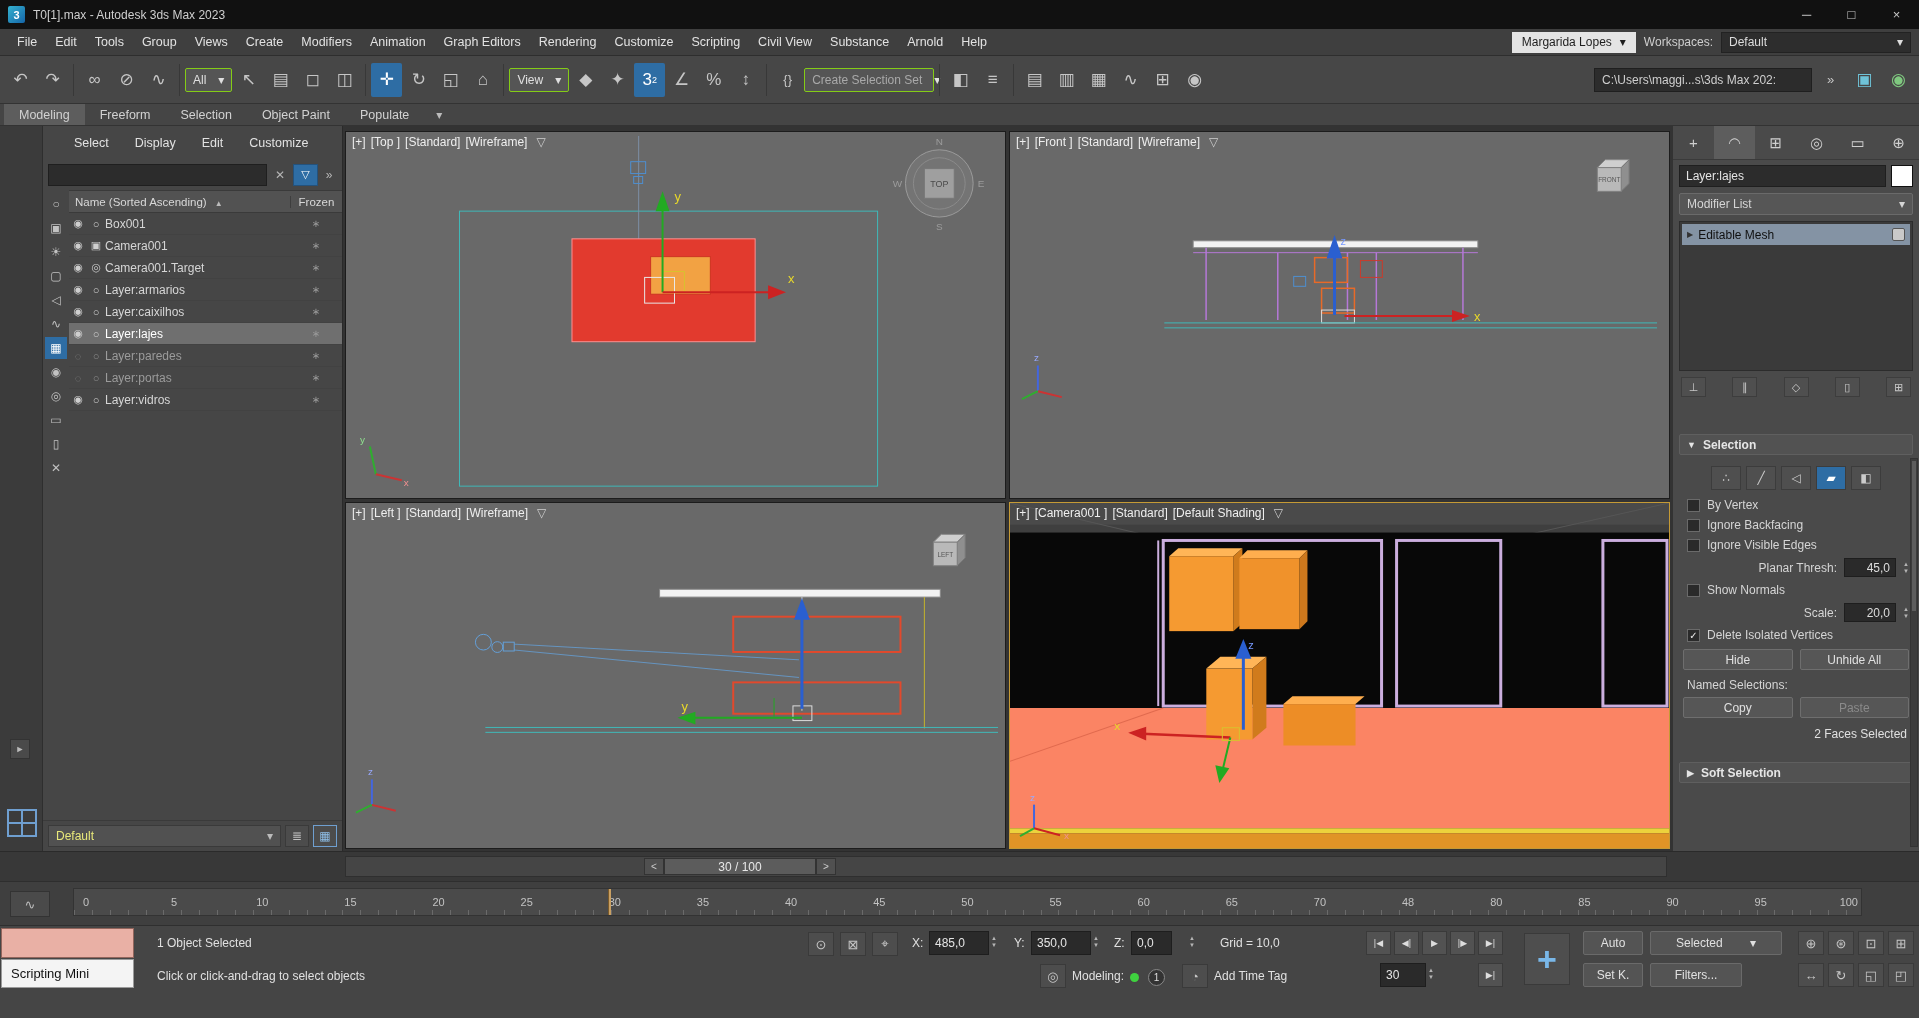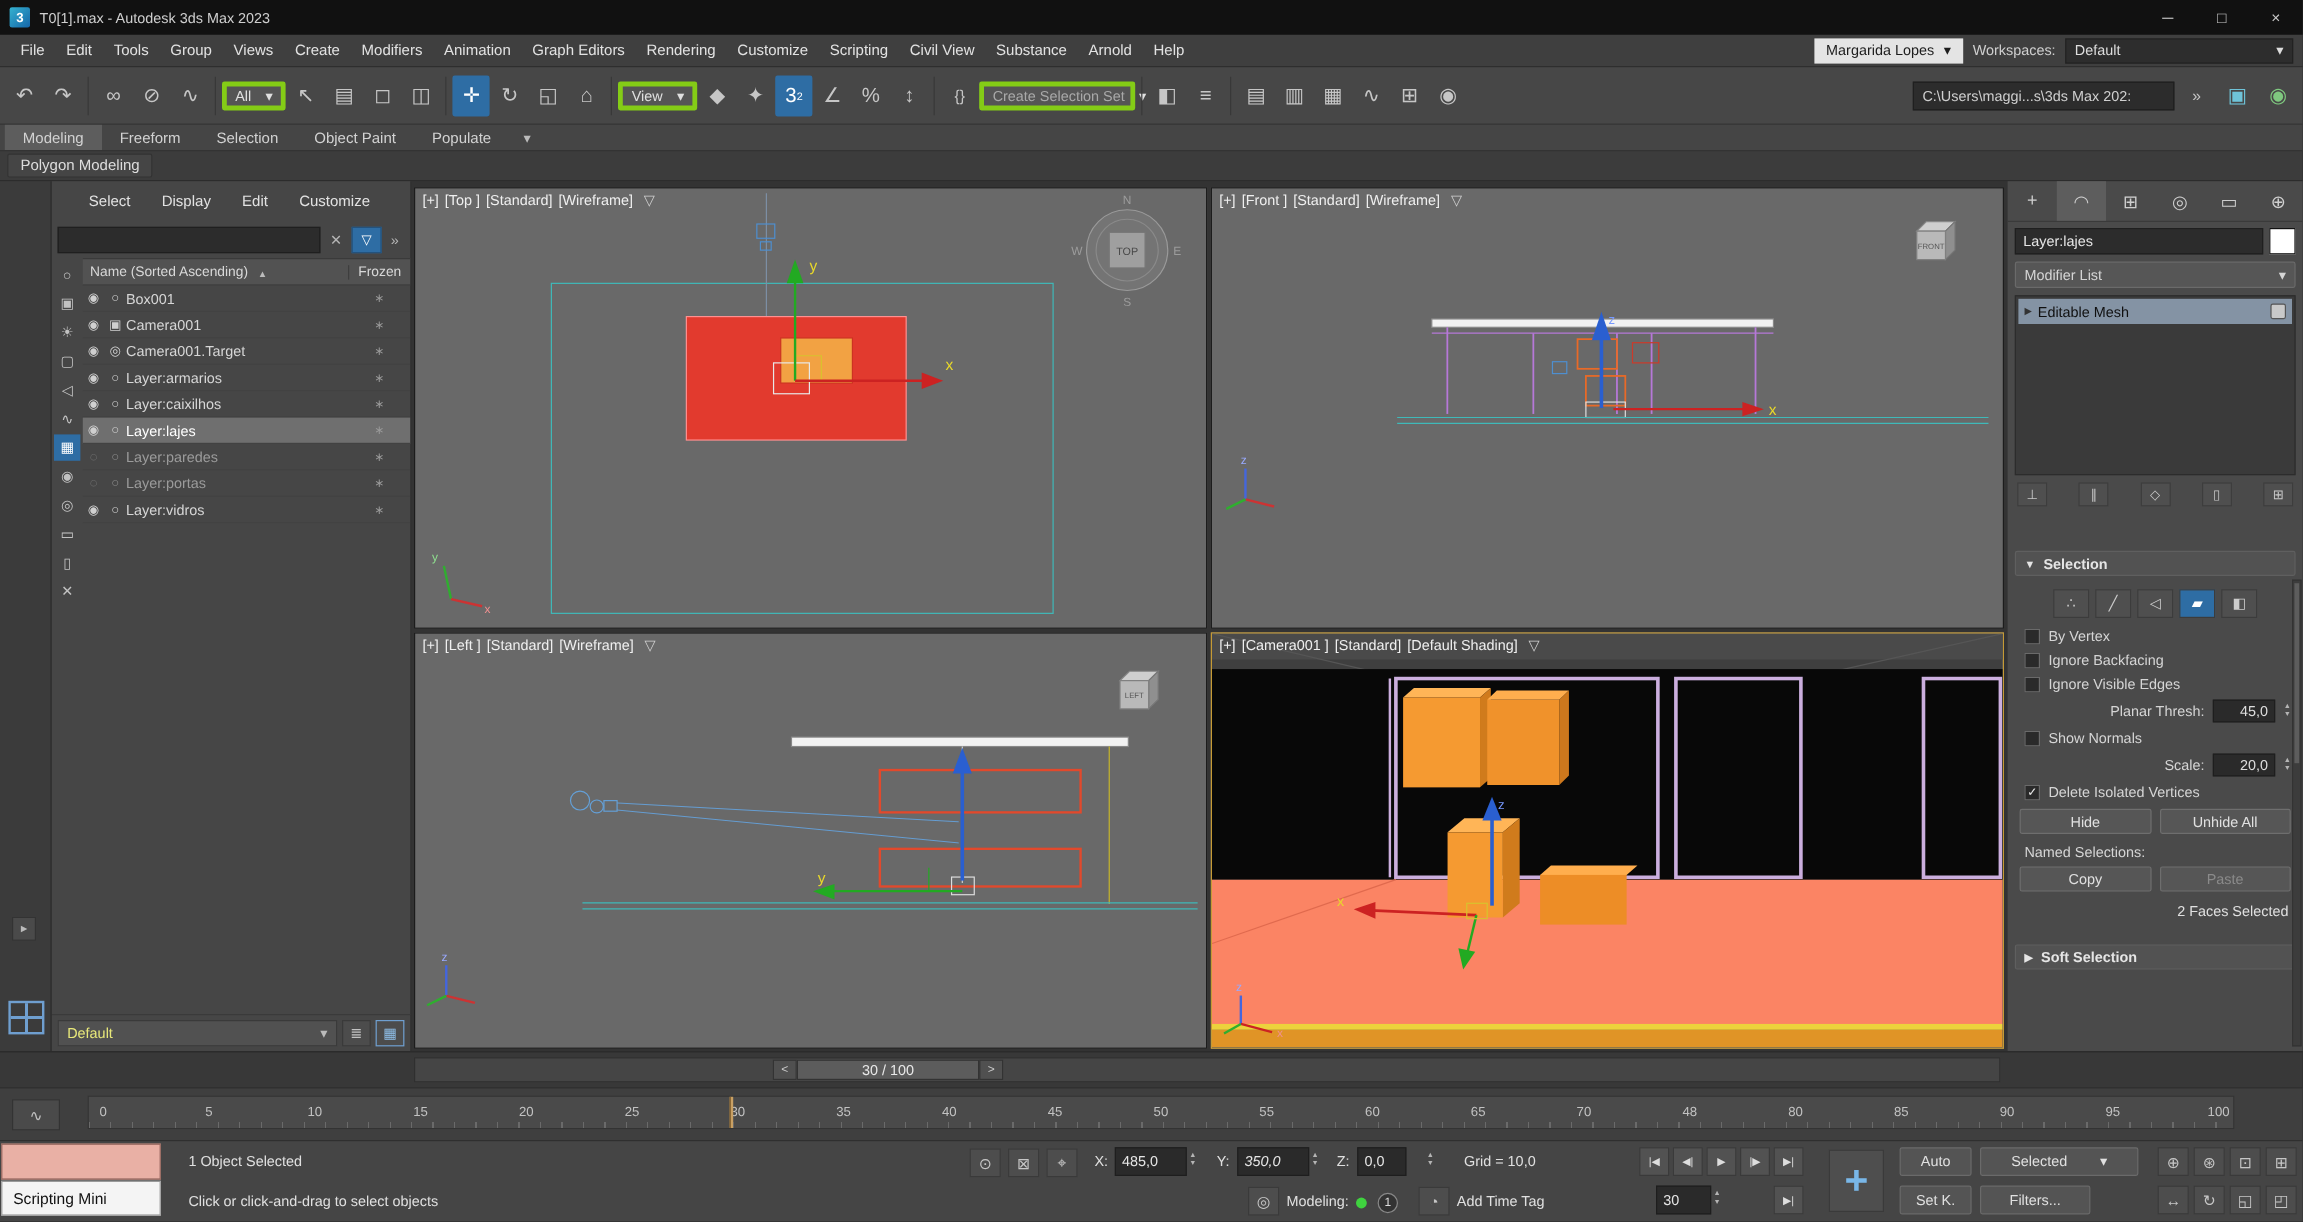--- a/index.html
+++ b/index.html
@@ -18,21 +18,21 @@
 .mb-right{margin-left:auto;display:flex;align-items:center;gap:8px}
 .user-chip{background:#e4e4e4;color:#1d1d1d;height:21px;padding:0 10px;display:flex;align-items:center;gap:8px;font-size:12px}
 .ws-label{color:#cfcfcf}
 .ws-select{background:#2d2d2d;border:1px solid #222;height:21px;width:190px;display:flex;align-items:center;justify-content:space-between;padding:0 7px;color:#ddd}
 
 .toolbar{height:48px;background:#474747;display:flex;align-items:center;padding:0 5px;gap:1px;flex:0 0 auto;border-bottom:1px solid #333}
 .tbtn{min-width:31px;height:34px;display:flex;align-items:center;justify-content:center;color:#c6c6c6;font-size:17px;border-radius:2px}
 .tbtn.active{background:#2e6da4;color:#fff}
 .tbtn.teal{color:#6fc3d8}.tbtn.green{color:#7fc87f}
 .tsep{width:1px;height:32px;background:#383838;margin:0 4px;flex:0 0 auto}
-.tsel{background:#555;border:4px solid #84cc16;border-radius:2px;height:24px;padding:0 7px;display:flex;align-items:center;gap:12px;color:#e0e0e0;font-size:12px;white-space:nowrap}
+.tsel{background:#555;border:1px solid #84cc16;border-radius:2px;height:24px;padding:0 7px;display:flex;align-items:center;gap:12px;color:#e0e0e0;font-size:12px;white-space:nowrap}
 .tsel .dim{color:#a9a9a9}
 .tpath{background:#2c2c2c;border:1px solid #1f1f1f;color:#cfcfcf;height:24px;width:218px;padding:0 7px;font-size:12px;font-family:"Liberation Sans",sans-serif}
 .sup{font-size:9px;vertical-align:super}
 
 .rtabs{height:22px;background:#454545;display:flex;align-items:stretch;padding-left:4px;border-bottom:1px solid #333;flex:0 0 auto}
 .rtab{padding:0 15px;display:flex;align-items:center;color:#d2d2d2;font-size:12.5px}
 .rtab.active{background:#5d5d5d}
 .rtab-more{width:30px;display:flex;align-items:center;justify-content:center;color:#bbb}
 .rsub{height:25px;background:#3c3c3c;display:flex;align-items:center;padding-left:6px;border-bottom:1px solid #2c2c2c;flex:0 0 auto}
 .rsub-chip{padding:2px 10px;color:#ddd;font-size:12.5px;background:#454545;border:1px solid #333;border-radius:2px}
@@ -246,23 +246,20 @@
   <div class="rtabs">
     <div class="rtab active">Modeling</div>
     <div class="rtab">Freeform</div>
     <div class="rtab">Selection</div>
     <div class="rtab">Object Paint</div>
     <div class="rtab">Populate</div>
     <div class="rtab-more">
         <span>▾</span>
       </div>
   </div>
-  <div class="rsub">
-    <div class="rsub-chip">Polygon Modeling</div>
-  </div>
 
   <div class="main">
 
     <div class="left-strip">
       <div class="strip-expand">►</div>
       <div class="strip-layout"></div>
     </div>
 
     <div class="scene-explorer">
       <div class="se-menus">
@@ -720,21 +717,21 @@
     <div class="abs sb-ibtn" style="left:840px;top:6px">⊠</div>
     <div class="abs sb-ibtn" style="left:872px;top:6px">⌖</div>
 
     <span class="abs sb-text" style="left:912px;top:10px">X:</span>
     <input class="abs sb-input" style="left: 929px; top: 5px; width: 60px;" value="485,0">
     <span class="abs spin" style="left:991px;top:9px">
         <span>▲</span>
         <span>▼</span>
       </span>
     <span class="abs sb-text" style="left:1014px;top:10px">Y:</span>
-    <input class="abs sb-input" style="left: 1031px; top: 5px; width: 60px; font-style: italic;" value="350,0">
+    <input class="abs sb-input" style="left: 1031px; top: 5px; width: 60px;" value="350,0">
     <span class="abs spin" style="left:1093px;top:9px">
         <span>▲</span>
         <span>▼</span>
       </span>
     <span class="abs sb-text" style="left:1114px;top:10px">Z:</span>
     <input class="abs sb-input" style="left: 1131px; top: 5px; width: 41px;" value="0,0">
     <span class="abs spin" style="left:1189px;top:9px">
         <span>▲</span>
         <span>▼</span>
       </span>

